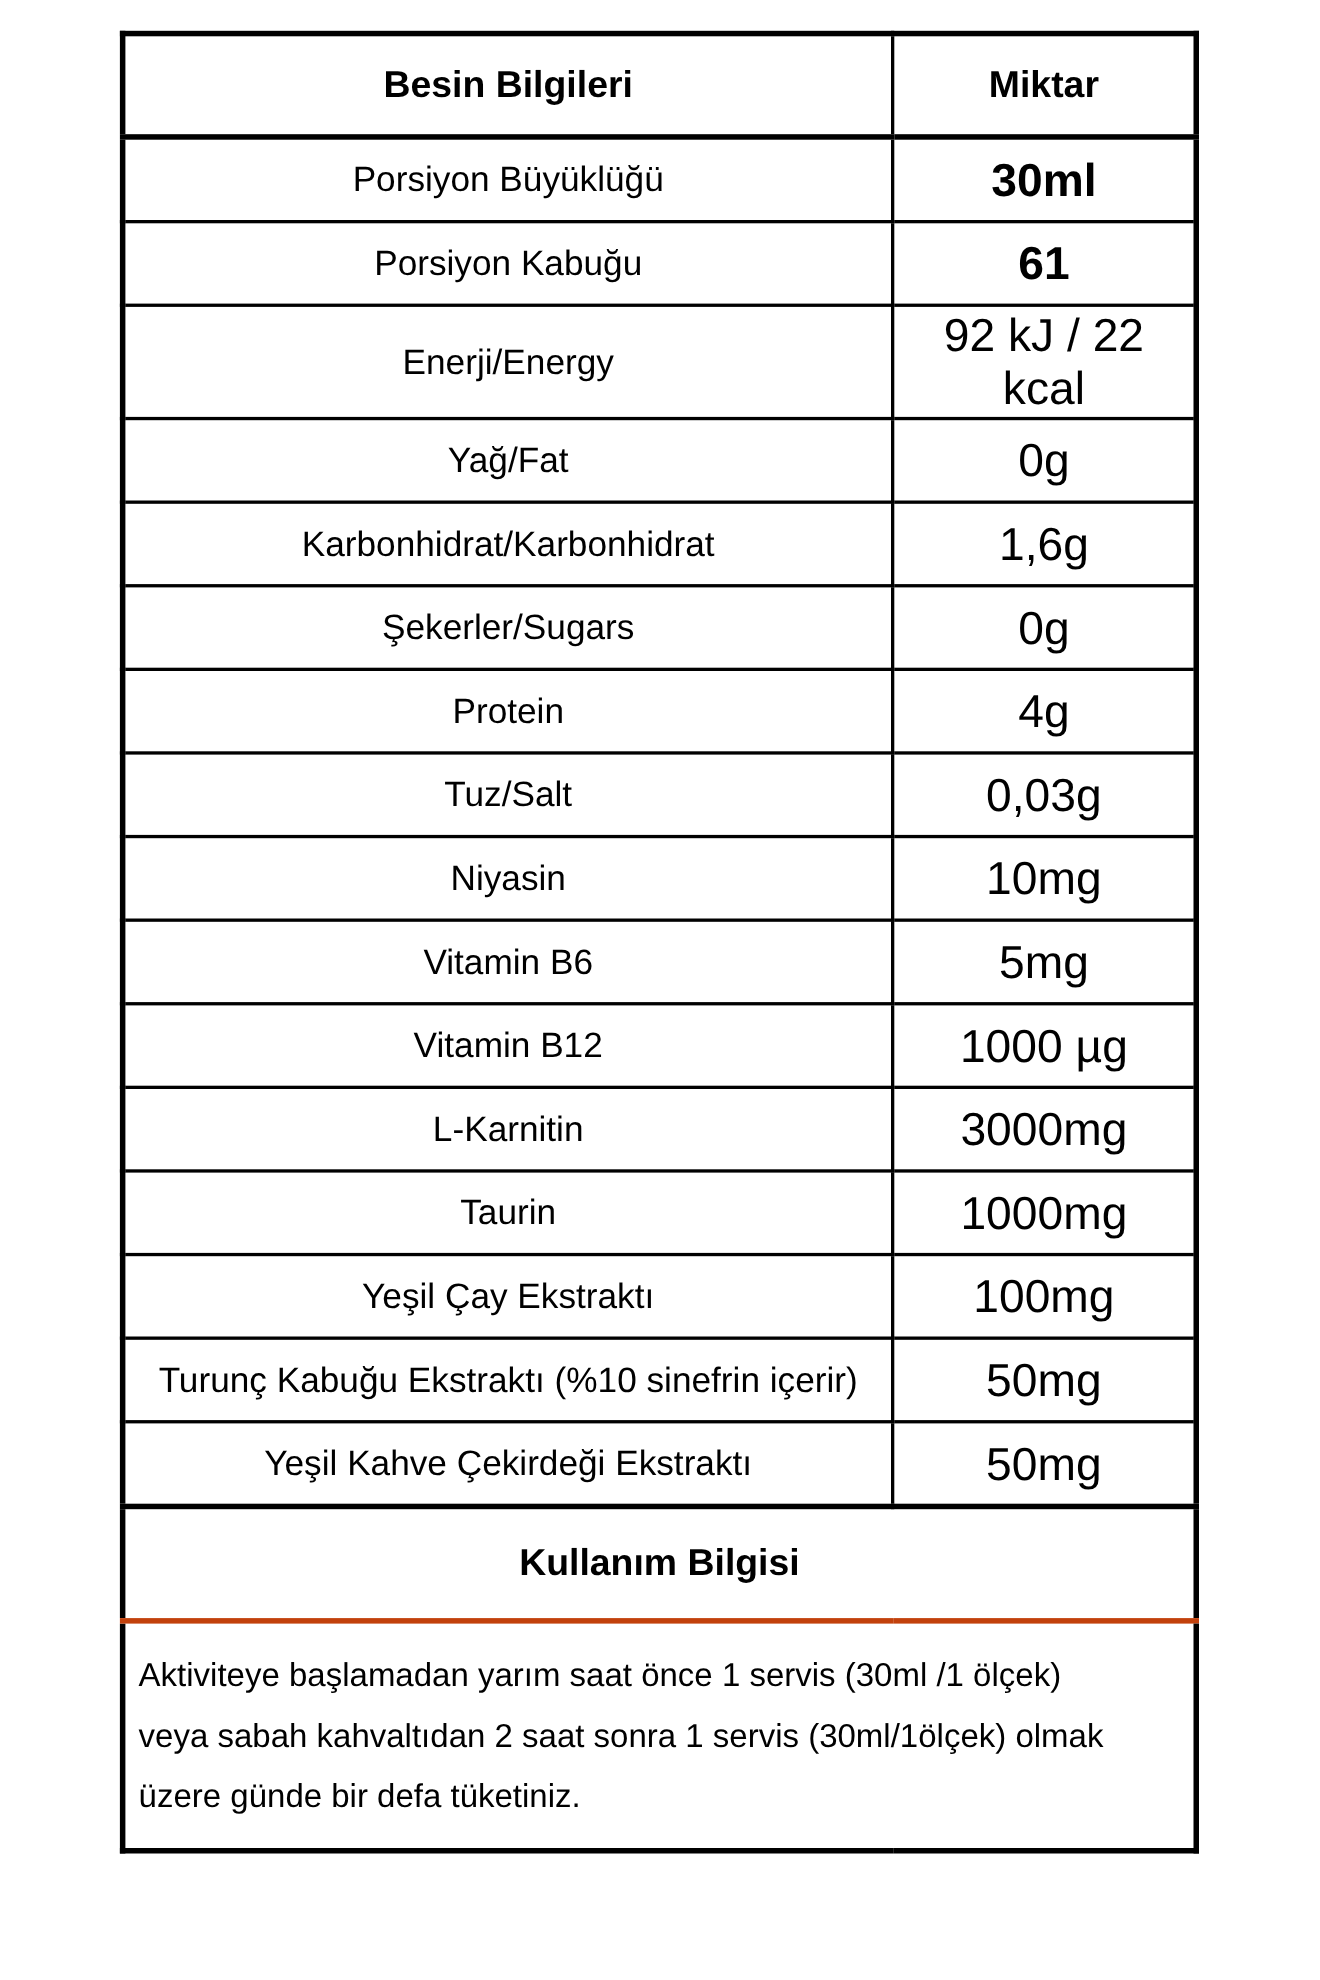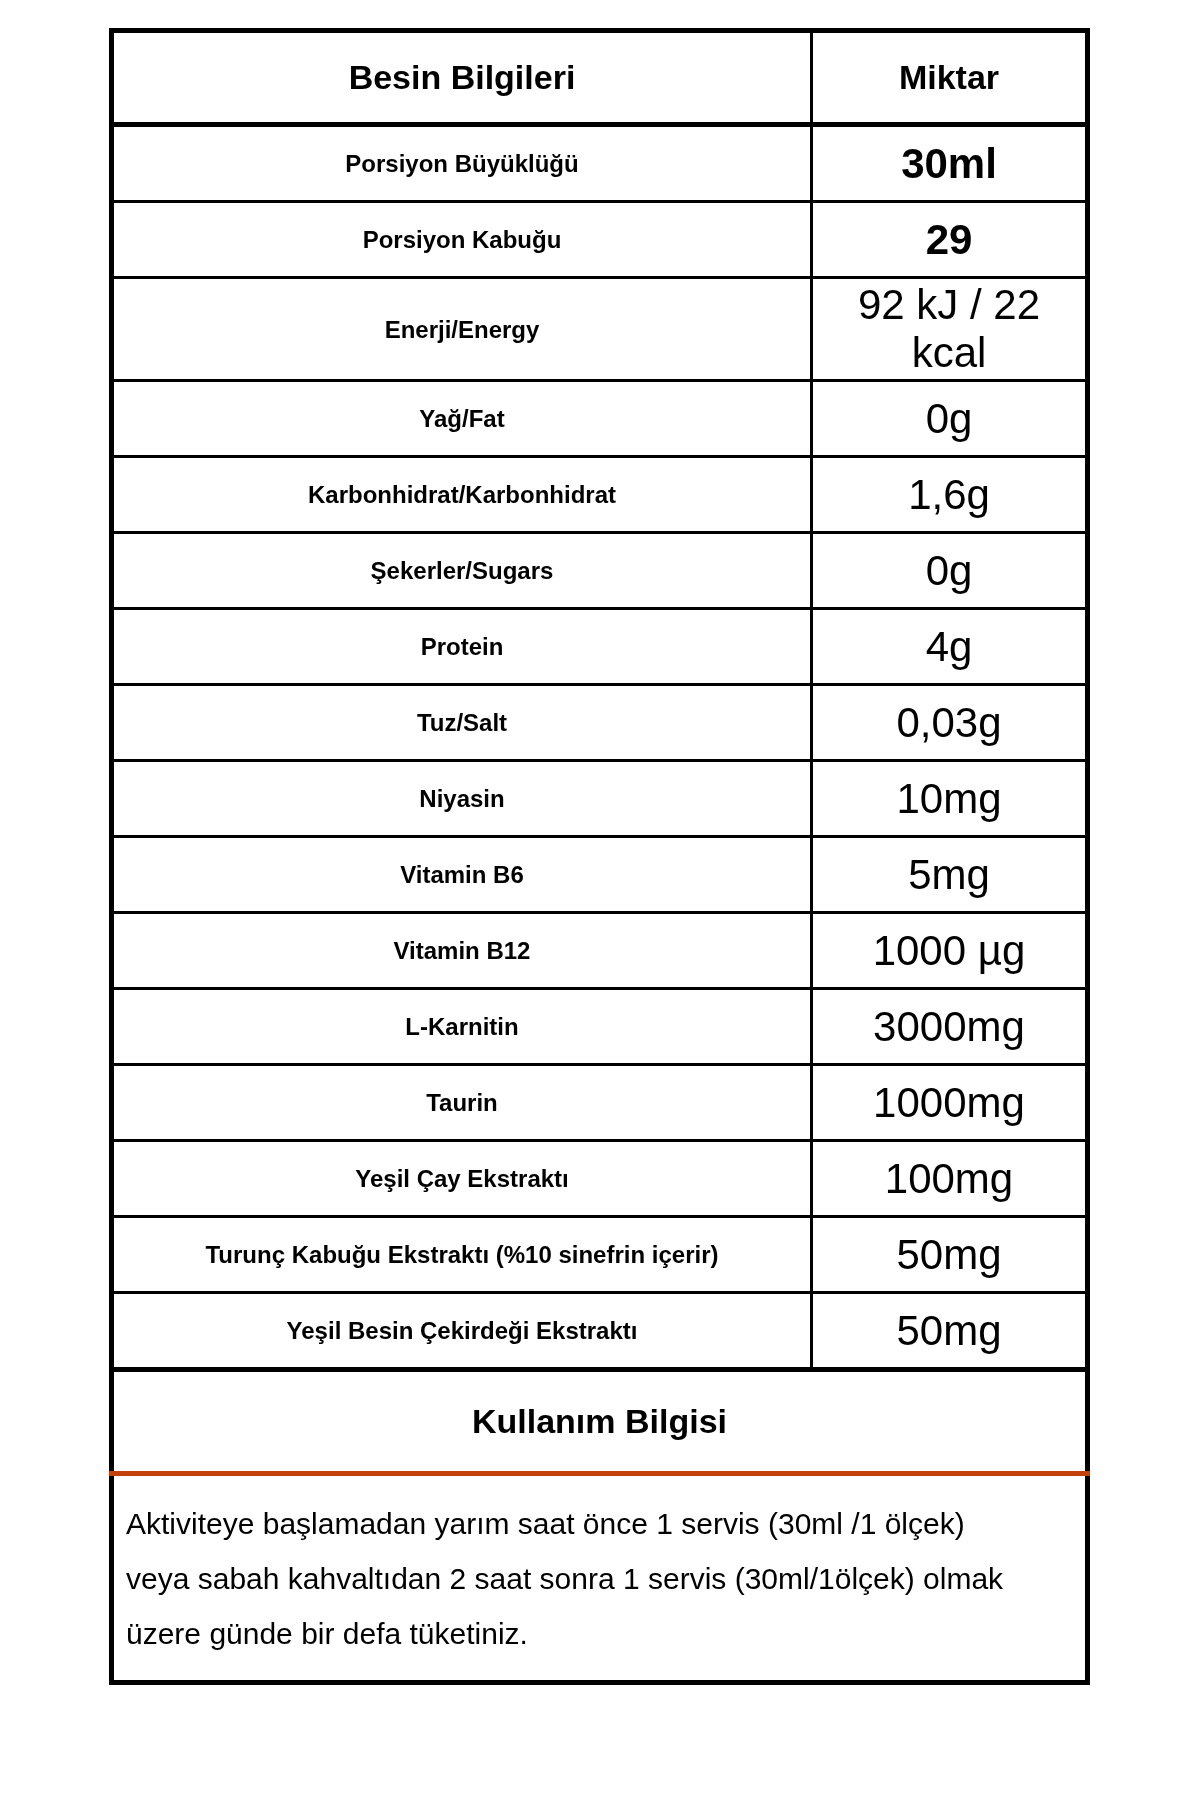--- a/index.html
+++ b/index.html
@@ -40,22 +40,22 @@
   tr.header-row td {
     height: 85px;
     border-bottom: 5px solid #000000;
     font-weight: bold;
     font-size: 34px;
   }
 
   
   tr.data-row td { height: 69px; }
   td.label-cell {
-    font-weight: bold;
-    font-size: 24px;
+    font-weight: normal;
+    font-size: 32px;
     line-height: 55px;
   }
   td.value-cell {
     font-weight: normal;
     font-size: 42px;
   }
   td.value-cell.value-bold { font-weight: bold; }
 
   
   tr.usage-header-row td {
@@ -92,21 +92,21 @@
         <td class="header-cell">Miktar</td>
       </tr>
 
   <tr class="data-row">
     <td class="label-cell">Porsiyon Büyüklüğü</td>
     <td class="value-cell value-bold">30ml</td>
   </tr>
 
   <tr class="data-row">
     <td class="label-cell">Porsiyon Kabuğu</td>
-    <td class="value-cell value-bold">29</td>
+    <td class="value-cell value-bold">61</td>
   </tr>
 
   <tr class="data-row">
     <td class="label-cell">Enerji/Energy</td>
     <td class="value-cell">92 kJ / 22 kcal</td>
   </tr>
 
   <tr class="data-row">
     <td class="label-cell">Yağ/Fat</td>
     <td class="value-cell">0g</td>
@@ -163,21 +163,21 @@
     <td class="label-cell">Yeşil Çay Ekstraktı</td>
     <td class="value-cell">100mg</td>
   </tr>
 
   <tr class="data-row">
     <td class="label-cell">Turunç Kabuğu Ekstraktı (%10 sinefrin içerir)</td>
     <td class="value-cell">50mg</td>
   </tr>
 
   <tr class="data-row">
-    <td class="label-cell">Yeşil Besin Çekirdeği Ekstraktı</td>
+    <td class="label-cell">Yeşil Kahve Çekirdeği Ekstraktı</td>
     <td class="value-cell">50mg</td>
   </tr>
 <tr class="usage-header-row" id="usage-header-row">
         <td colspan="2">Kullanım Bilgisi</td>
       </tr>
       <tr class="usage-text-row">
         <td colspan="2">
           <div class="usage-line">Aktiviteye başlamadan yarım saat önce 1 servis (30ml /1 ölçek)</div>
           <div class="usage-line">veya sabah kahvaltıdan 2 saat sonra 1 servis (30ml/1ölçek) olmak</div>
           <div class="usage-line">üzere günde bir defa tüketiniz.</div>

